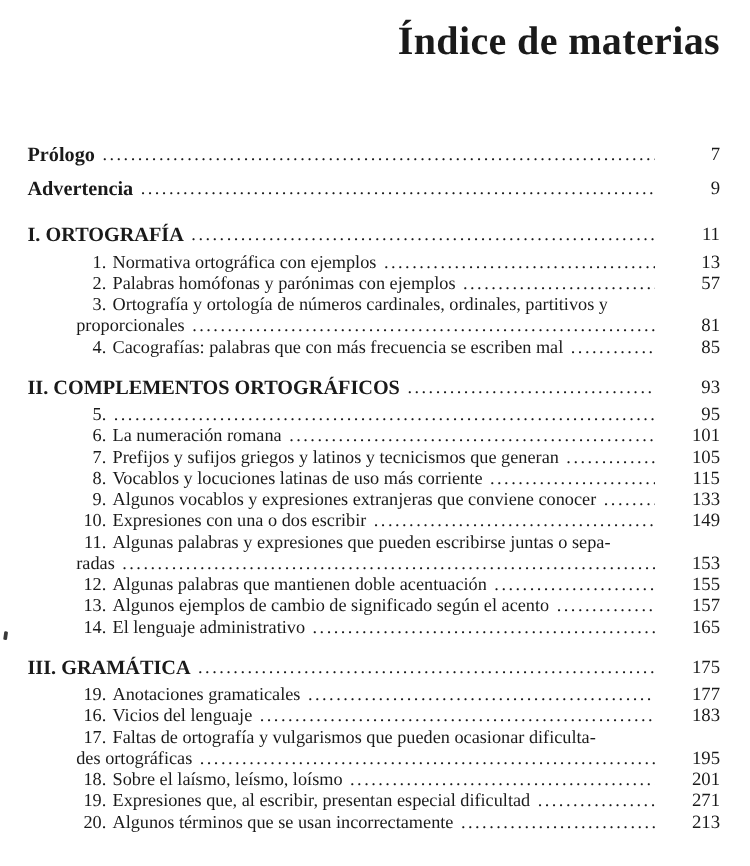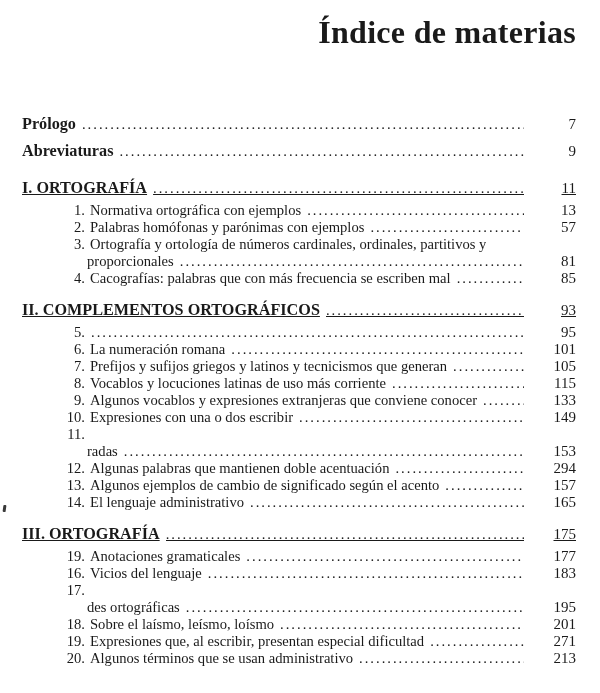--- a/index.html
+++ b/index.html
@@ -37,32 +37,32 @@
     line-height: 17px;
     font-size: 14.6px;
     white-space: nowrap;
   }
   .row.big {
     height: 27px;
     line-height: 27px;
     font-size: 16.2px;
     font-weight: bold;
   }
-  .row.heading { margin-top: 10px; text-decoration: underline; }
+  .row.heading { margin-top: 10px; }
   .num {
     flex: none;
     width: 63px;
     text-align: right;
   }
   .txt {
     flex: none;
     padding-left: 5px;
     overflow: hidden;
   }
-  .cont .txt { margin-left: 60px; }
+  .cont .txt { margin-left: 34px; }
   .label { flex: none; }
   .dots {
     flex: 1;
     min-width: 0;
     overflow: hidden;
     margin: 0 8px 0 6px;
     letter-spacing: 2px;
     font-size: 14.6px;
     font-weight: 400;
     color: #1b1b1b;
@@ -91,21 +91,21 @@
 <div class="page-title">Índice de materias</div>
 
 <div class="toc">
 
   <div class="row big">
     <span class="label">Prólogo</span>
     <span class="dots">............................................................................................................................................................................................................................</span>
     <span class="pg">7</span>
   </div>
   <div class="row big">
-    <span class="label">Abreviaturas</span>
+    <span class="label">Advertencia</span>
     <span class="dots">............................................................................................................................................................................................................................</span>
     <span class="pg">9</span>
   </div>
 
   <div class="row big heading">
     <span class="label">I. ORTOGRAFÍA</span>
     <span class="dots">............................................................................................................................................................................................................................</span>
     <span class="pg">11</span>
   </div>
 
@@ -173,85 +173,87 @@
     <span class="pg">133</span>
   </div>
   <div class="row">
     <span class="num">10.</span>
     <span class="txt">Expresiones con una o dos escribir</span>
     <span class="dots">............................................................................................................................................................................................................................</span>
     <span class="pg">149</span>
   </div>
   <div class="row">
     <span class="num">11.</span>
+    <span class="txt">Algunas palabras y expresiones que pueden escribirse juntas o sepa-</span>
   </div>
   <div class="row cont">
     <span class="txt">radas</span>
     <span class="dots">............................................................................................................................................................................................................................</span>
     <span class="pg">153</span>
   </div>
   <div class="row">
     <span class="num">12.</span>
     <span class="txt">Algunas palabras que mantienen doble acentuación</span>
     <span class="dots">............................................................................................................................................................................................................................</span>
-    <span class="pg">294</span>
+    <span class="pg">155</span>
   </div>
   <div class="row">
     <span class="num">13.</span>
     <span class="txt">Algunos ejemplos de cambio de significado según el acento</span>
     <span class="dots">............................................................................................................................................................................................................................</span>
     <span class="pg">157</span>
   </div>
   <div class="row">
     <span class="num">14.</span>
     <span class="txt">El lenguaje administrativo</span>
     <span class="dots">............................................................................................................................................................................................................................</span>
     <span class="pg">165</span>
   </div>
 
   <div class="row big heading">
-    <span class="label">III. ORTOGRAFÍA</span>
+    <span class="label">III. GRAMÁTICA</span>
     <span class="dots">............................................................................................................................................................................................................................</span>
     <span class="pg">175</span>
   </div>
 
   <div class="row">
     <span class="num">19.</span>
     <span class="txt">Anotaciones gramaticales</span>
     <span class="dots">............................................................................................................................................................................................................................</span>
     <span class="pg">177</span>
   </div>
   <div class="row">
     <span class="num">16.</span>
     <span class="txt">Vicios del lenguaje</span>
     <span class="dots">............................................................................................................................................................................................................................</span>
     <span class="pg">183</span>
   </div>
   <div class="row">
     <span class="num">17.</span>
+    <span class="txt">Faltas de ortografía y vulgarismos que pueden ocasionar dificulta-</span>
   </div>
   <div class="row cont">
     <span class="txt">des ortográficas</span>
     <span class="dots">............................................................................................................................................................................................................................</span>
     <span class="pg">195</span>
   </div>
   <div class="row">
     <span class="num">18.</span>
     <span class="txt">Sobre el laísmo, leísmo, loísmo</span>
     <span class="dots">............................................................................................................................................................................................................................</span>
     <span class="pg">201</span>
   </div>
   <div class="row">
     <span class="num">19.</span>
     <span class="txt">Expresiones que, al escribir, presentan especial dificultad</span>
     <span class="dots">............................................................................................................................................................................................................................</span>
     <span class="pg">271</span>
   </div>
   <div class="row">
     <span class="num">20.</span>
-    <span class="txt">Algunos términos que se usan administrativo</span>
+    <span class="txt">Algunos términos que se usan incorrectamente</span>
     <span class="dots">............................................................................................................................................................................................................................</span>
     <span class="pg">213</span>
   </div>
 
 </div>
 
 <div class="speck"></div>
 
 </body></html>

